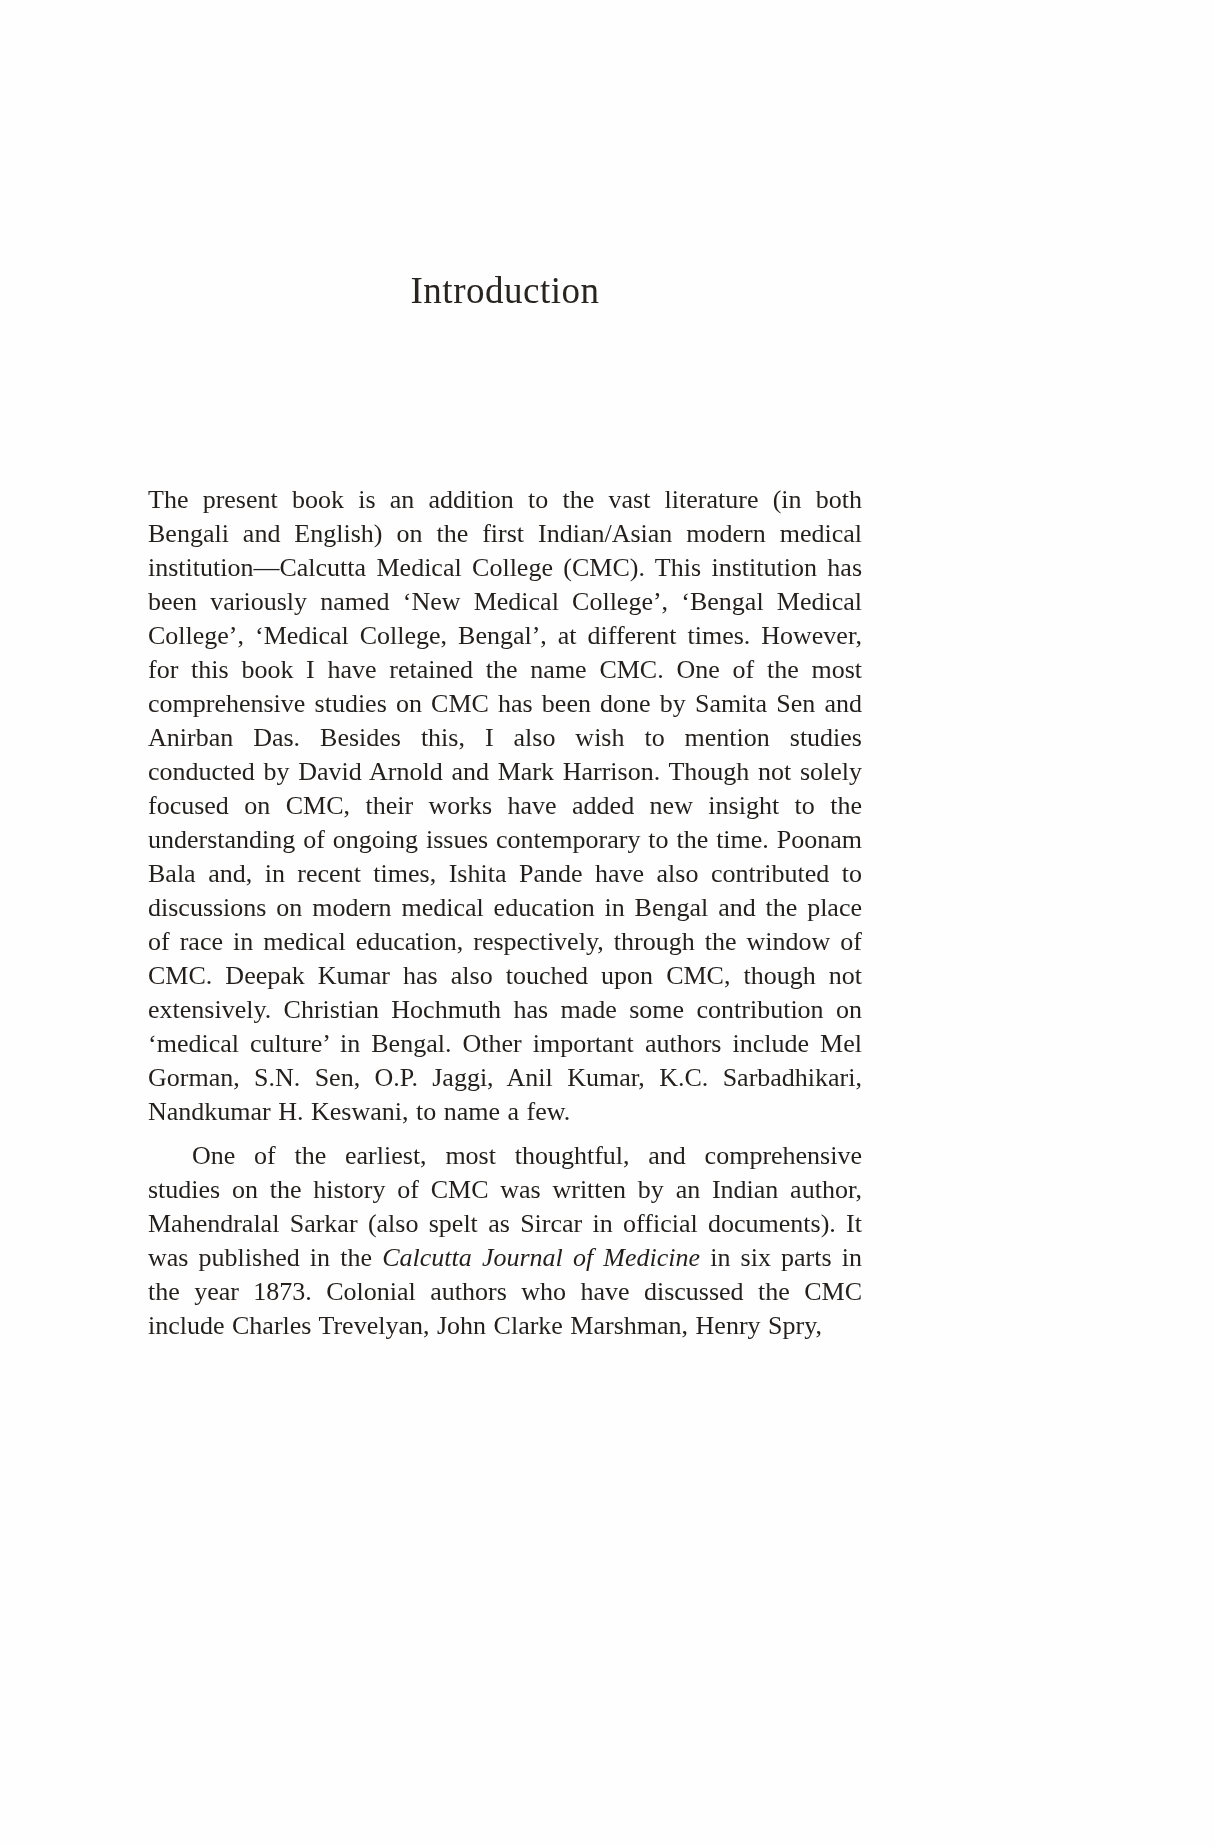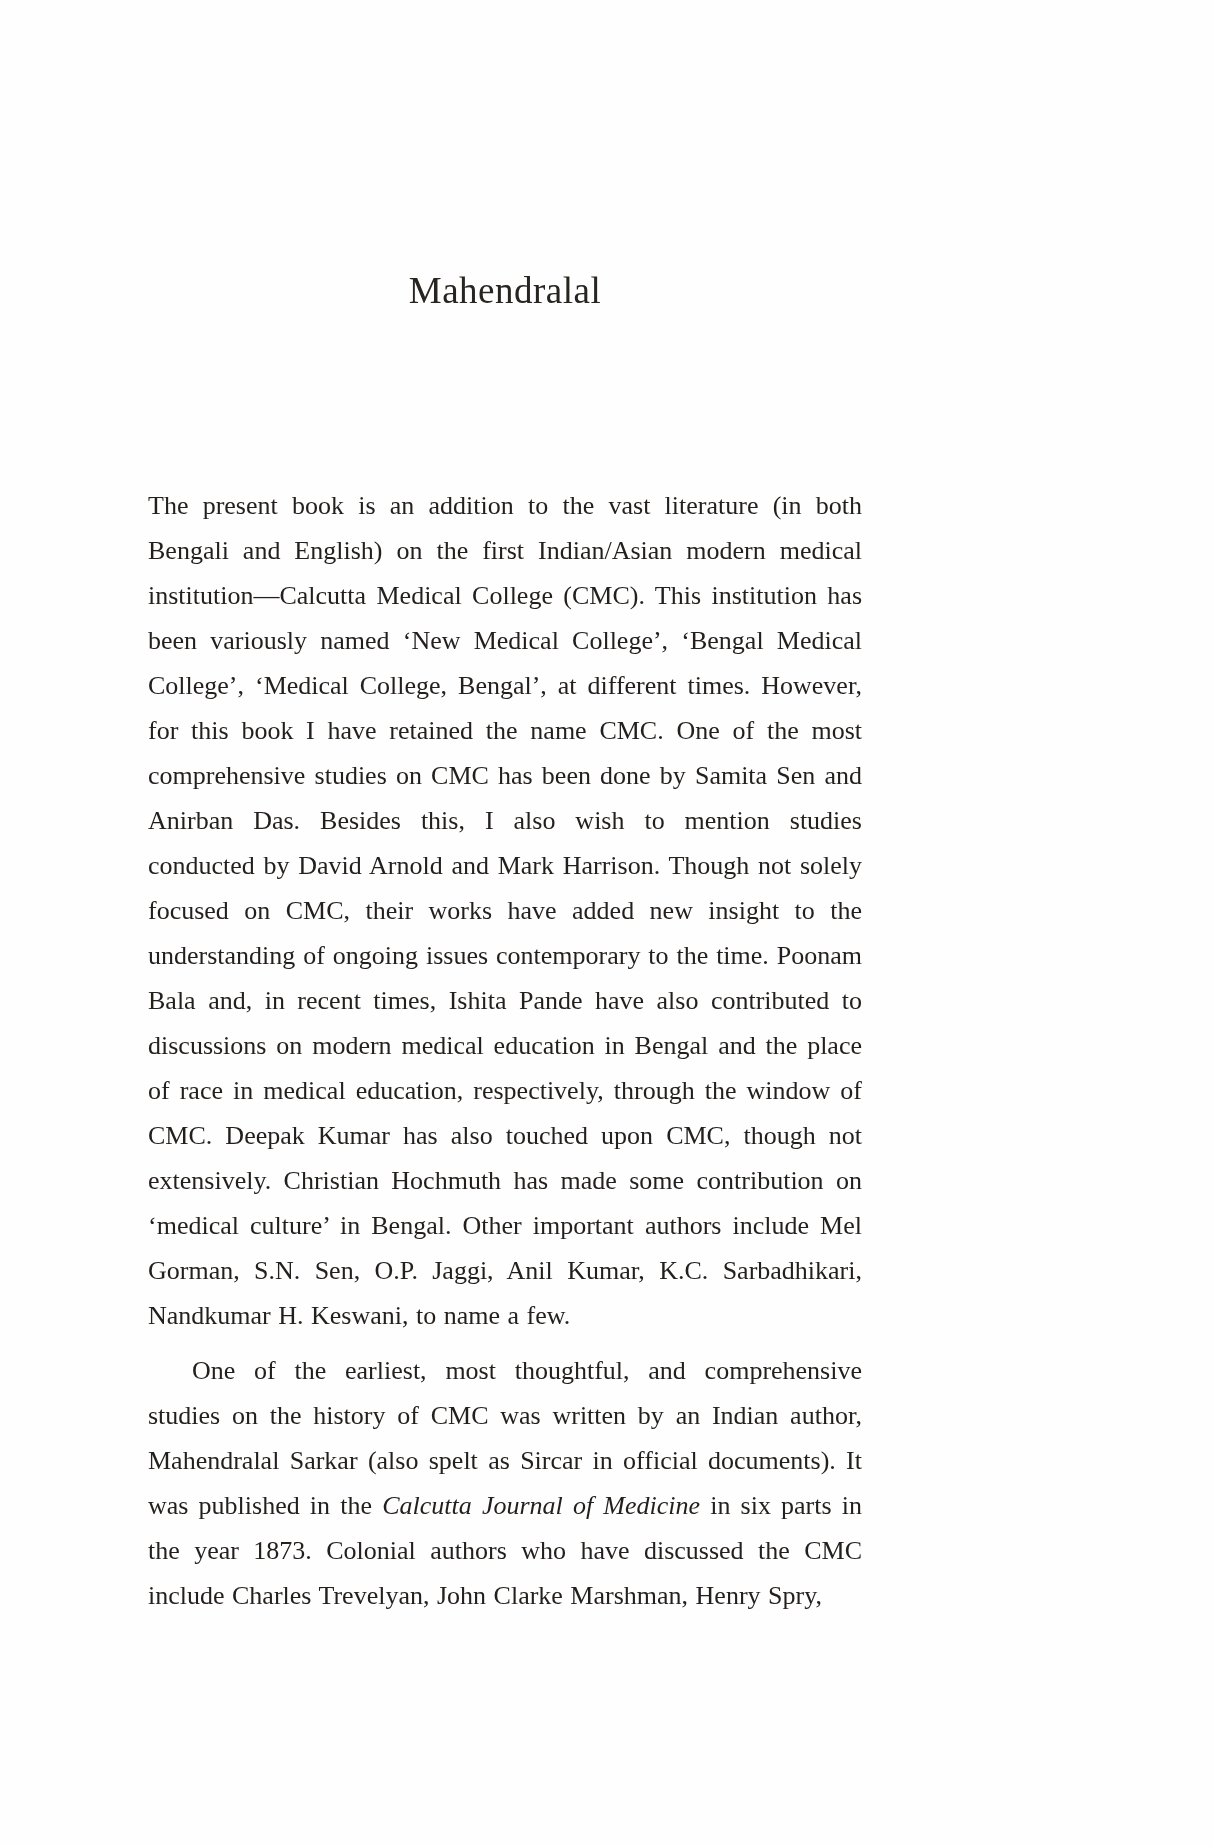--- a/index.html
+++ b/index.html
@@ -33,21 +33,21 @@
     color: #282420;
     line-height: 1;
   }
   .text-block {
     position: absolute;
     top: 483px;
     left: 148px;
     width: 714px;
     font-family: "Liberation Serif", serif;
     font-size: 26px;
-    line-height: 45px;
+    line-height: 34px;
     color: #231f1c;
     text-align: justify;
     word-spacing: 1px;
   }
   .para {
     margin: 0;
     padding: 0;
   }
   .para-indented {
     text-indent: 44px;
@@ -55,21 +55,21 @@
   }
   .journal-title {
     font-style: italic;
   }
 </style>
 </head>
 <body>
 
 <div class="book-page">
 
-  <h1 class="chapter-title">Mahendralal</h1>
+  <h1 class="chapter-title">Introduction</h1>
 
   <div class="text-block">
 
     <p class="para">The present book is an addition to the vast literature (in both Bengali and English) on the first Indian/Asian modern medical institution—Calcutta Medical College (CMC). This institution has been variously named ‘New Medical College’, ‘Bengal Medical College’, ‘Medical College, Bengal’, at different times. However, for this book I have retained the name CMC. One of the most comprehensive studies on CMC has been done by Samita Sen and Anirban Das. Besides this, I also wish to mention studies conducted by David Arnold and Mark Harrison. Though not solely focused on CMC, their works have added new insight to the understanding of ongoing issues contemporary to the time. Poonam Bala and, in recent times, Ishita Pande have also contributed to discussions on modern medical education in Bengal and the place of race in medical education, respectively, through the window of CMC. Deepak Kumar has also touched upon CMC, though not extensively. Christian Hochmuth has made some contribution on ‘medical culture’ in Bengal. Other important authors include Mel Gorman, S.N. Sen, O.P. Jaggi, Anil Kumar, K.C. Sarbadhikari, Nandkumar H. Keswani, to name a few.</p>
 
     <p class="para para-indented"><span>One of the earliest, most thoughtful, and comprehensive studies on the history of CMC was written by an Indian author, Mahendralal Sarkar (also spelt as Sircar in official documents). It was published in the </span><em class="journal-title">Calcutta Journal of Medicine</em><span> in six parts in the year 1873. Colonial authors who have discussed the CMC include Charles Trevelyan, John Clarke Marshman, Henry Spry,</span></p>
 
   </div>
 
 </div>

